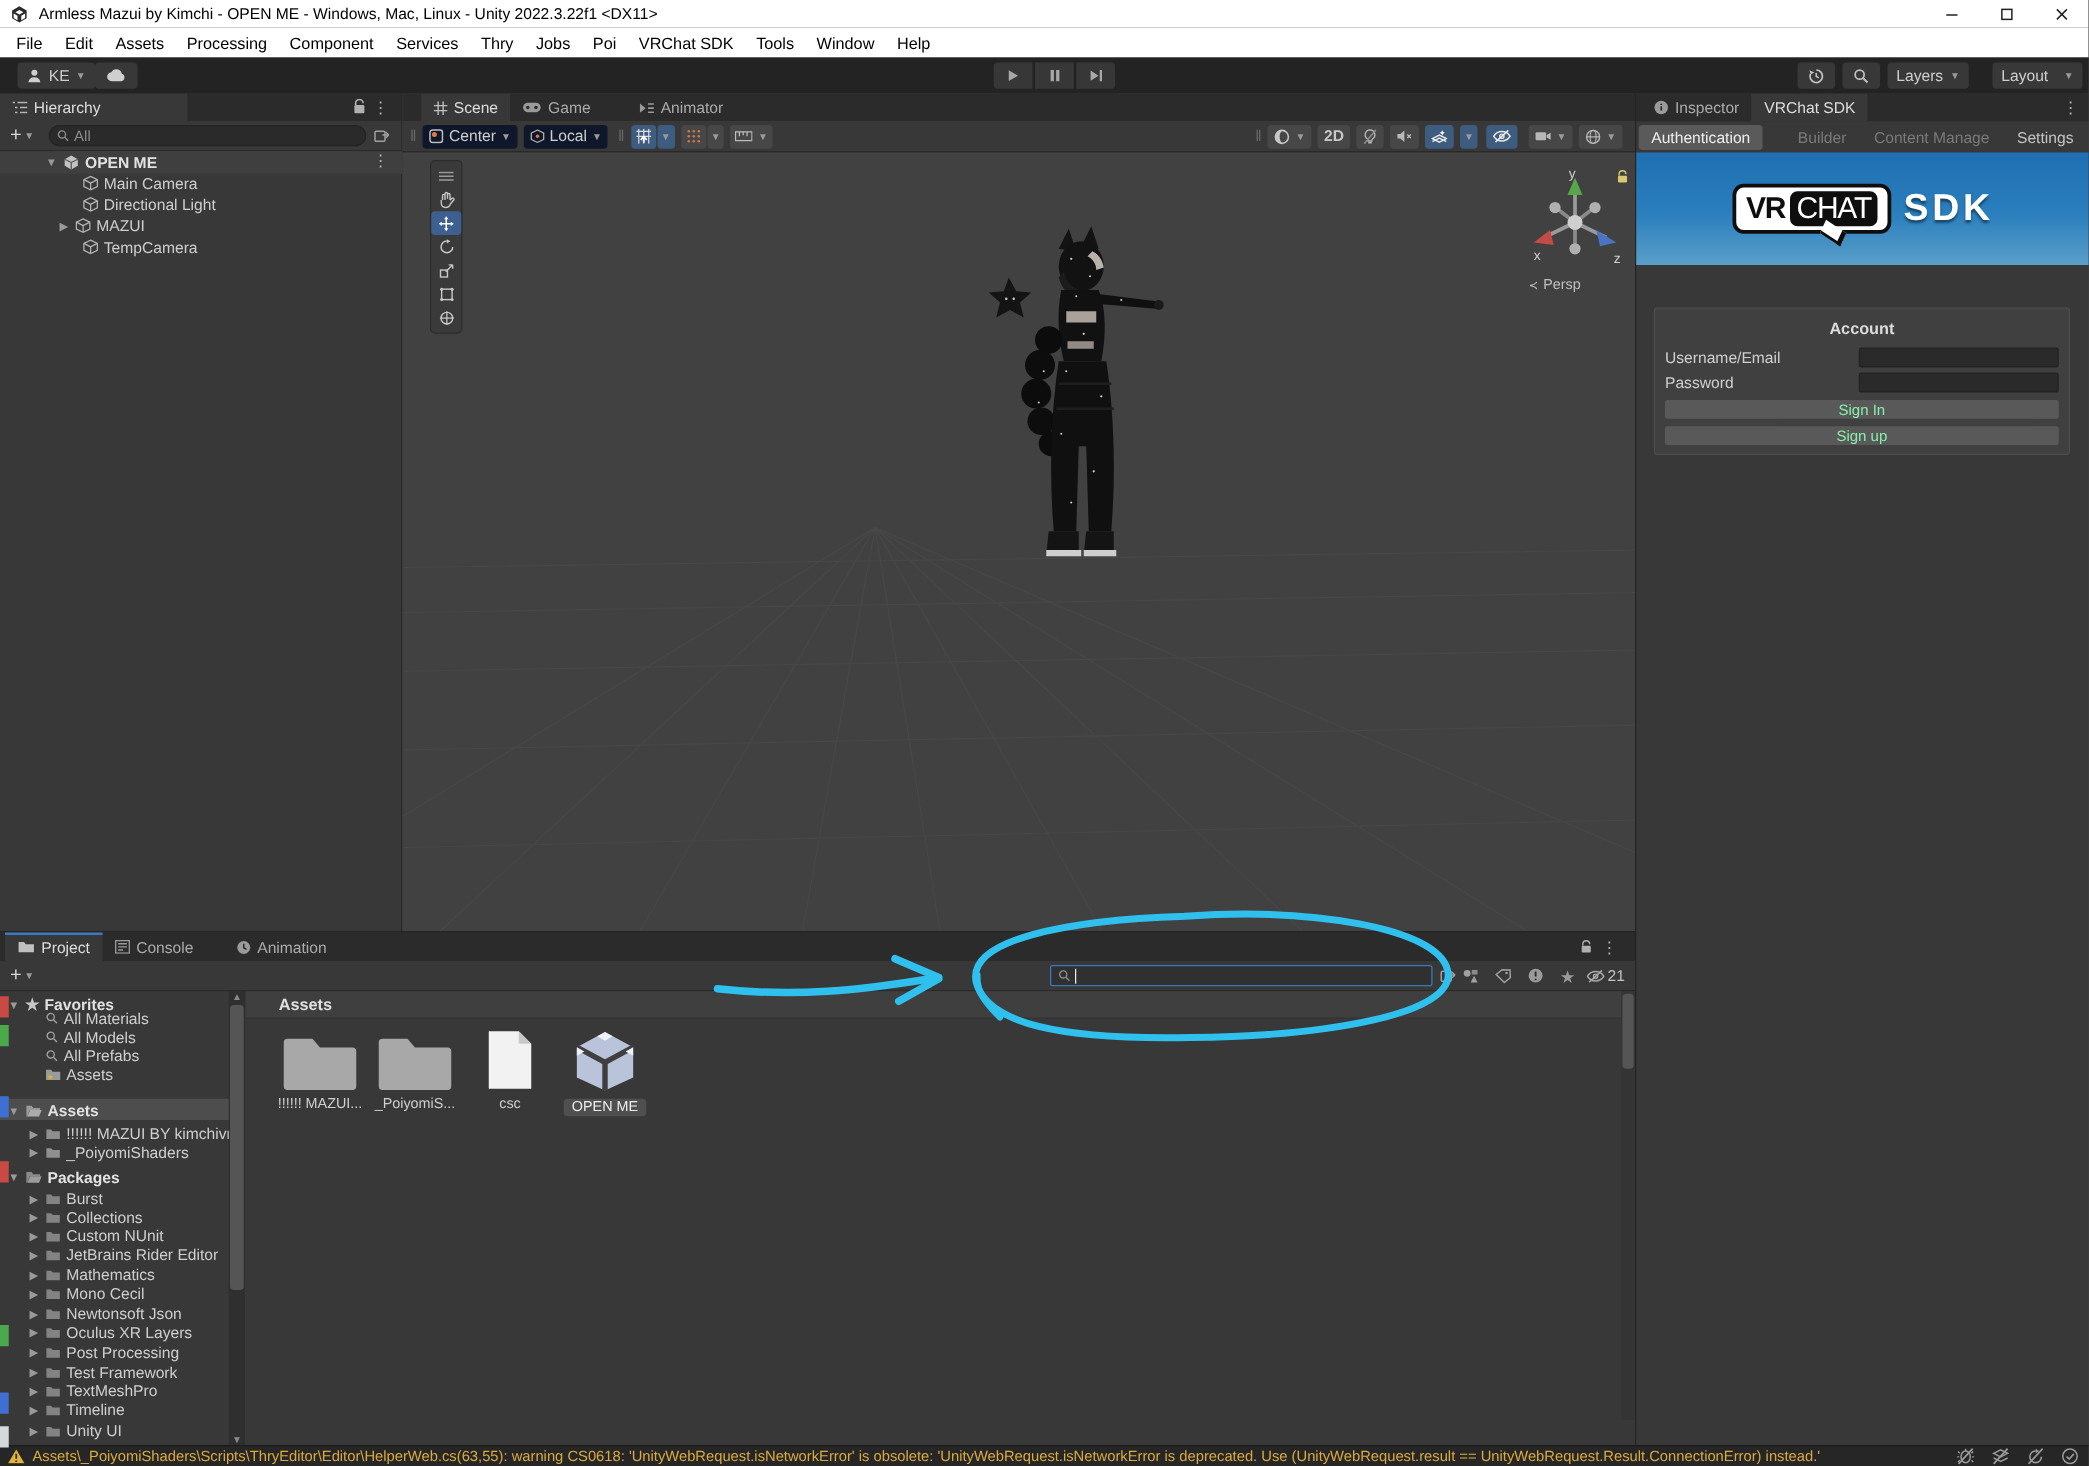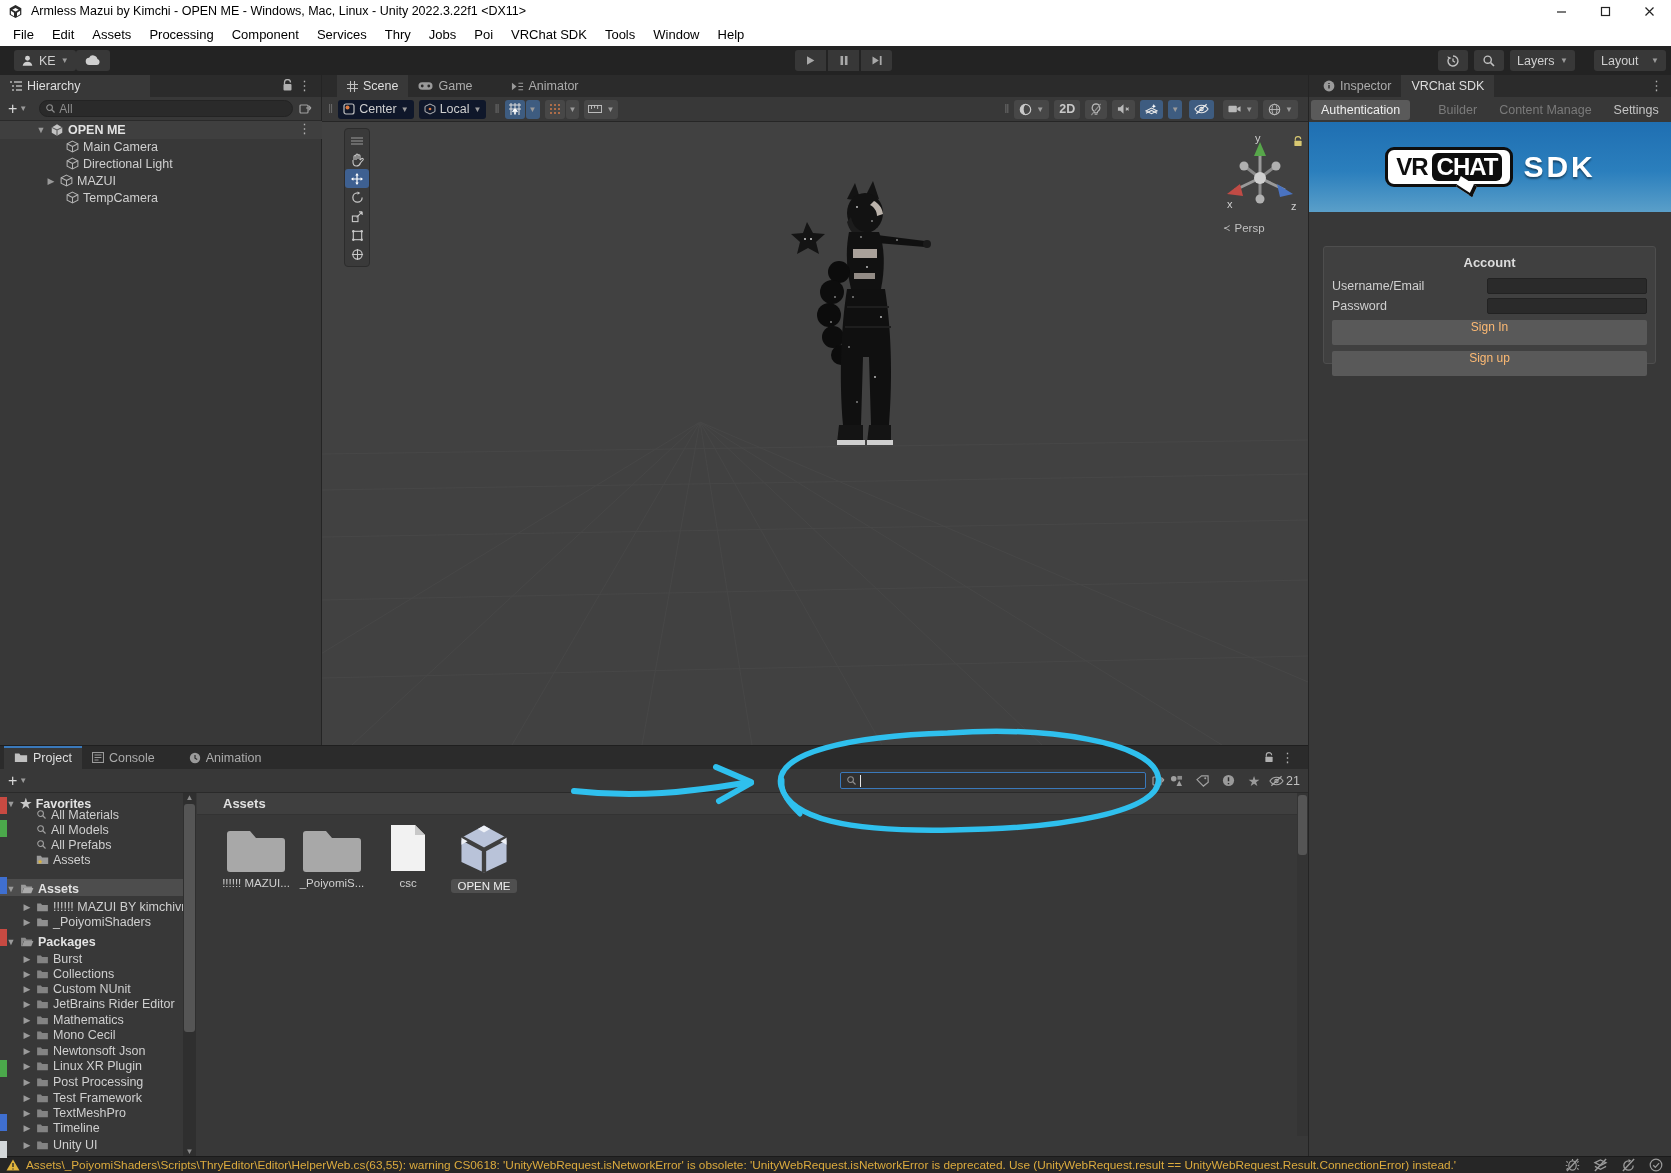--- a/index.html
+++ b/index.html
@@ -49,25 +49,25 @@
   .tsb.active{background:#3e6091;border-radius:3px}
 
   .inspector{position:absolute;left:1308px;top:75px;width:363px;height:1081px;background:#383838;border-left:1px solid #242424}
   .subtab{height:20px;display:flex;align-items:center;padding:0 10px;border-radius:3px;color:#c4c4c4}
   .subtab.sel{background:#5a5a5a;color:#eee}
   .subtab.dis{color:#7a7a7a}
   .banner{position:absolute;left:0;top:47px;width:363px;height:90px;background:linear-gradient(#1f6fb2,#2b7fbd 55%,#5a9fc9);display:flex;align-items:center;justify-content:center;gap:10px}
   .bubble{position:relative;background:#fff;border:3px solid #0e0e0e;border-radius:9px;padding:3px 8px;display:flex;align-items:center;gap:4px}
   .bubble::after{content:"";position:absolute;left:58%;bottom:-10px;width:12px;height:12px;background:#fff;border-right:3px solid #0e0e0e;border-bottom:3px solid #0e0e0e;transform:skewX(28deg) rotate(45deg)}
   .vrtxt{font-weight:bold;font-size:24px;color:#0e0e0e;letter-spacing:-1px}
-  .chatbox{background:#0e0e0e;color:#fff;font-weight:bold;font-size:24px;border-radius:6px;padding:0 5px;letter-spacing:-1px}
+  .chatbox{background:#0e0e0e;color:#fff;font-weight:normal;font-size:24px;border-radius:6px;padding:0 5px;letter-spacing:-1px}
   .sdktxt{font-weight:bold;font-size:30px;color:#fff;letter-spacing:3px;text-shadow:0 2px 2px rgba(0,0,0,.45)}
   .acctbox{position:absolute;left:14px;top:171px;width:333px;height:118px;background:#404040;border:1px solid #4e4e4e;border-radius:3px;padding:8px 8px 0 8px}
   .field{background:#2a2a2a;border:1px solid #222;border-radius:2px;height:16px;width:160px}
-  .acbtn{height:25px;background:#595959;border-radius:2px;display:flex;justify-content:center;color:#fdba74;font-size:12px;margin-top:6px}
+  .acbtn{height:15px;background:#595959;border-radius:2px;display:flex;align-items:center;justify-content:center;color:#86efac;font-size:12px;margin-top:6px}
 
   .project{position:absolute;left:0;top:745px;width:1308px;height:411px;background:#383838;border-top:1px solid #1f1f1f}
   .ltree{position:absolute;left:0;top:47px;width:196px;height:364px;border-right:1px solid #2b2b2b;overflow:hidden}
   .rpane{position:absolute;left:197px;top:47px;width:1100px;height:343px}
   .paneheader{position:absolute;left:0;top:0;width:100%;height:22px;background:#3f3f3f;border-bottom:1px solid #333;display:flex;align-items:center;padding-left:26px;font-weight:bold;color:#e0e0e0;font-size:13px}
   .tile{position:absolute;width:76px;text-align:center}
   .tile .lbl{font-size:11.5px;color:#cfcfcf;margin-top:4px;white-space:nowrap}
   .tile .lbl.sel{background:#4f4f4f;border-radius:3px;padding:1px 6px;display:inline-block;color:#eee}
   .scrollv{position:absolute;background:#2f2f2f}
   .thumb{position:absolute;left:1px;right:1px;background:#555;border-radius:3px}
@@ -841,21 +841,21 @@
           <svg width="13" height="10" viewBox="0 0 16 13">
             <path d="M1 2h5l1.5 2H15v8H1Z" fill="#838383"></path>
           </svg>
           <span>Newtonsoft Json</span>
         </div>
       <div class="trow" style="left:22px;top:264px">
           <span class="exp">▶</span>
           <svg width="13" height="10" viewBox="0 0 16 13">
             <path d="M1 2h5l1.5 2H15v8H1Z" fill="#838383"></path>
           </svg>
-          <span>Linux XR Plugin</span>
+          <span>Oculus XR Layers</span>
         </div>
       <div class="trow" style="left:22px;top:280px">
           <span class="exp">▶</span>
           <svg width="13" height="10" viewBox="0 0 16 13">
             <path d="M1 2h5l1.5 2H15v8H1Z" fill="#838383"></path>
           </svg>
           <span>Post Processing</span>
         </div>
       <div class="trow" style="left:22px;top:296px">
           <span class="exp">▶</span>

